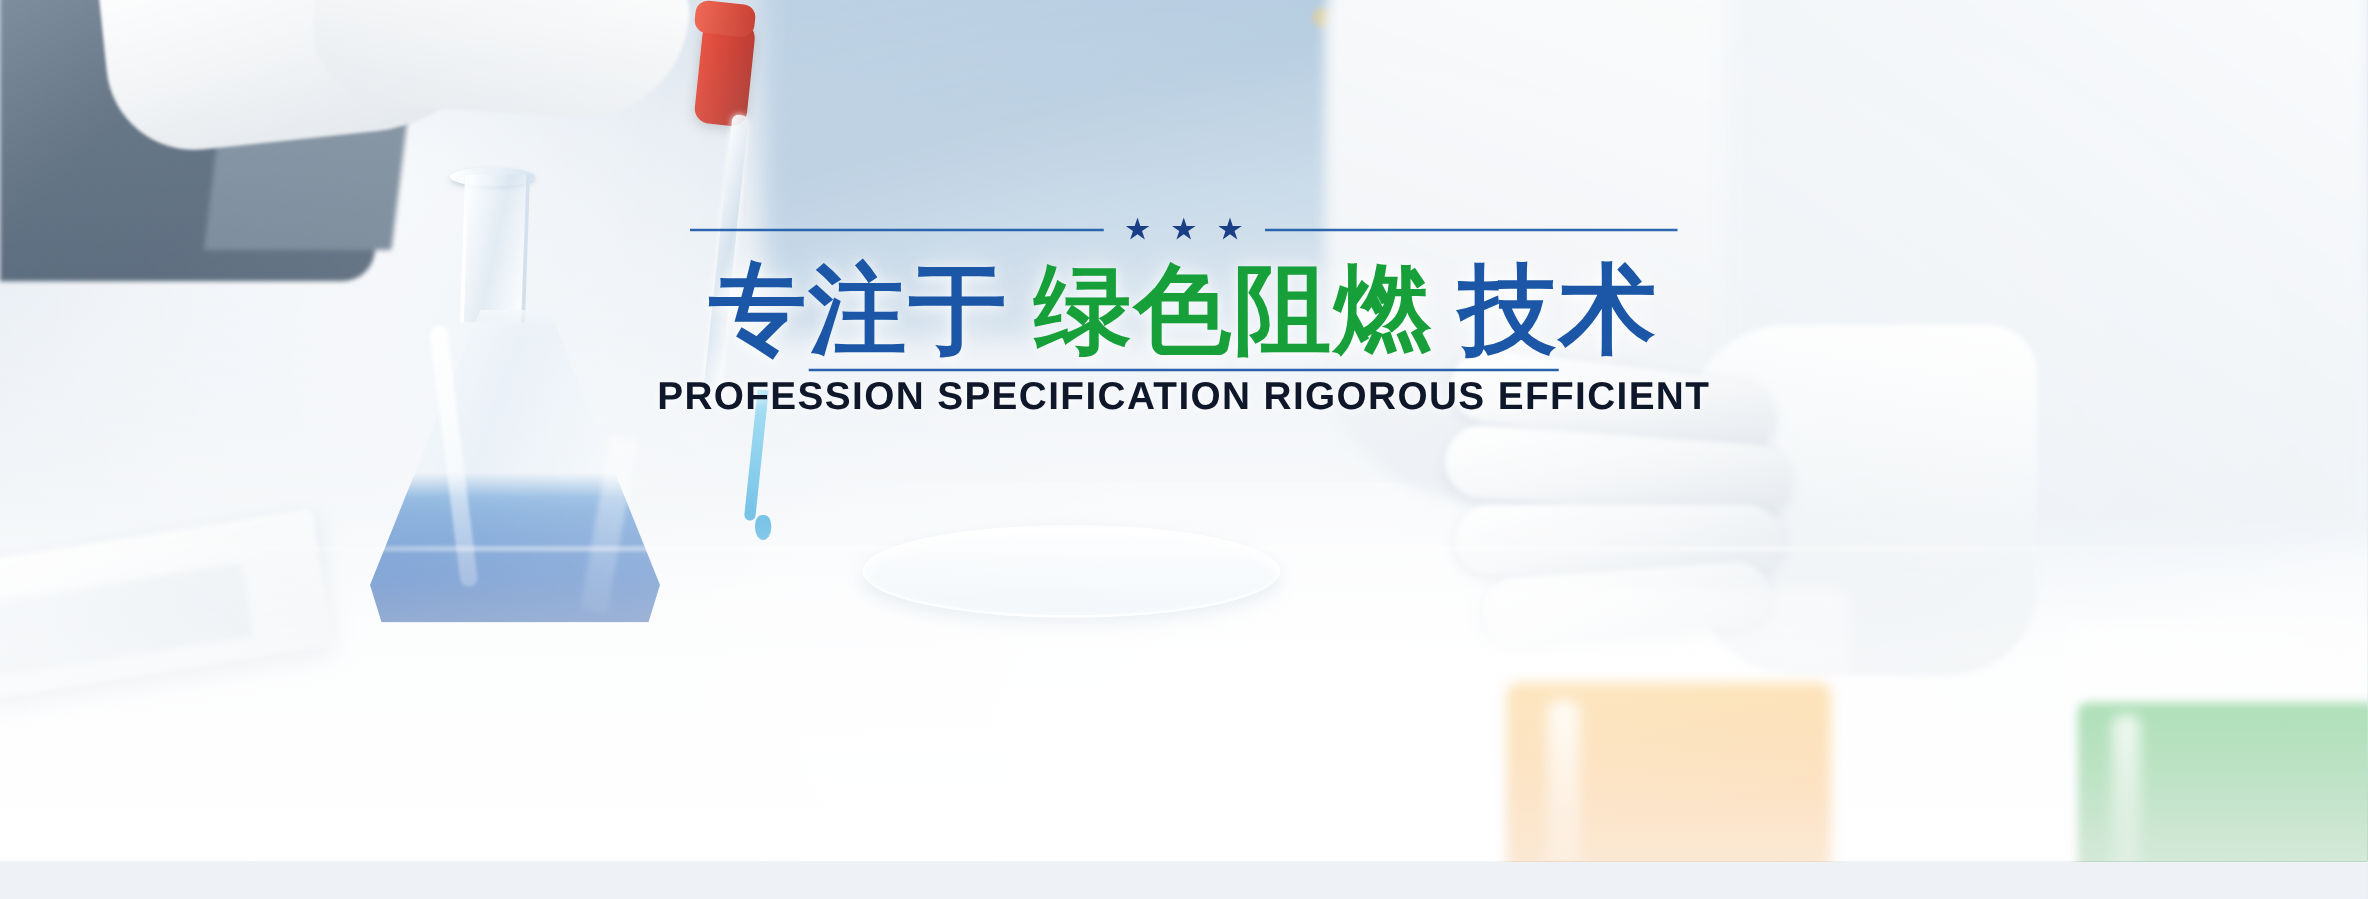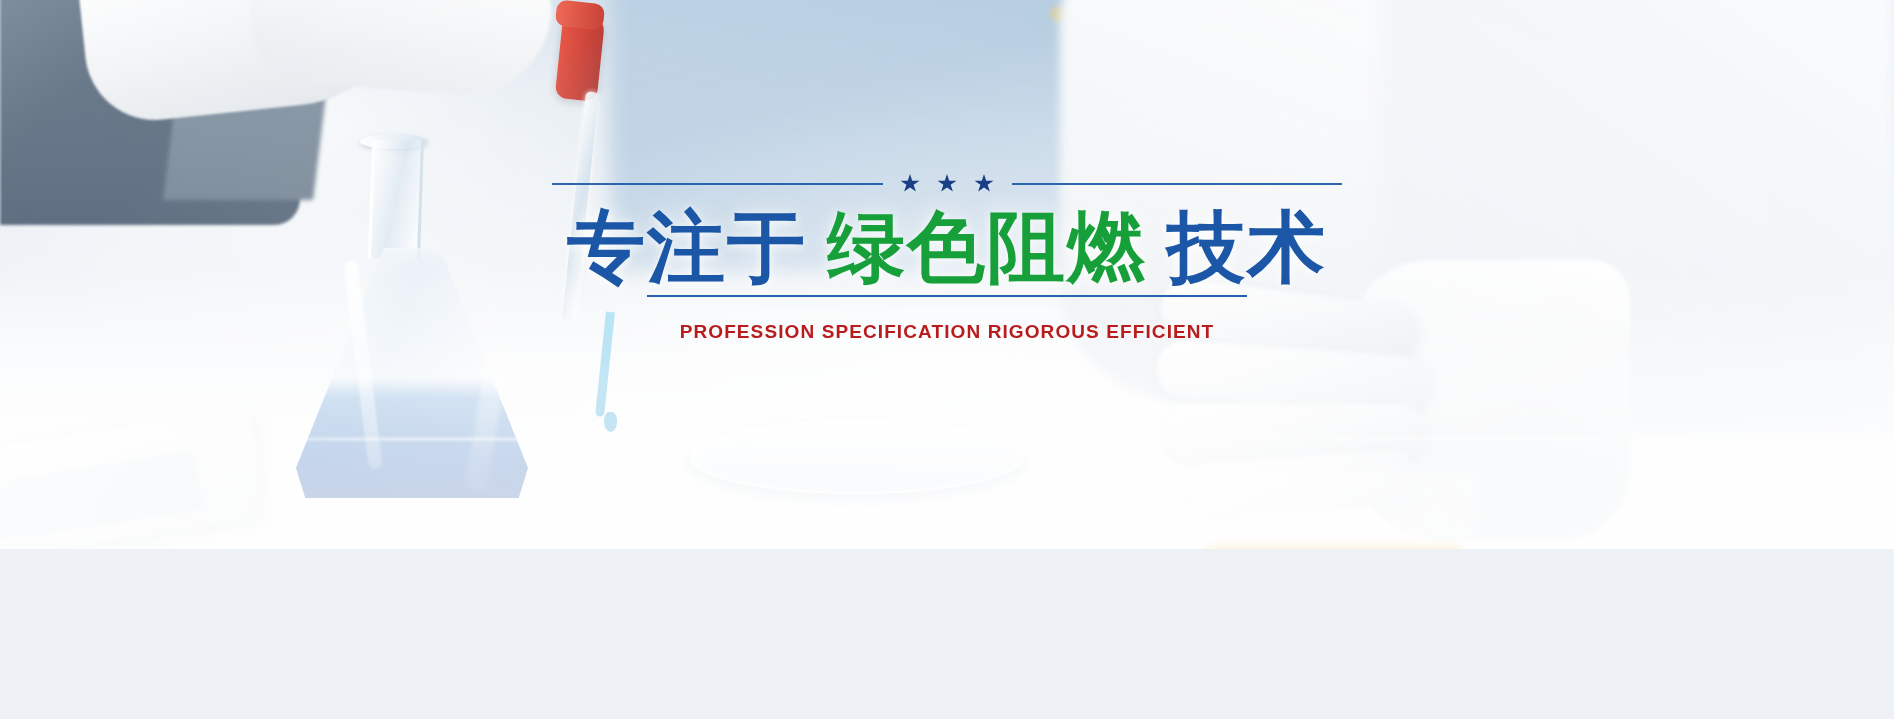--- a/index.html
+++ b/index.html
@@ -2,21 +2,21 @@
 <html><head>
 <meta charset="utf-8">
 <style>
   html,body{margin:0;padding:0;}
   body{
     width:1894px;height:719px;overflow:hidden;
     font-family:"Liberation Sans","DejaVu Sans",sans-serif;
     background:#eef2f6;
   }
   .banner{
-    position:relative;width:1894px;height:549px;overflow:hidden;
+    position:relative;width:1894px;height:689px;overflow:hidden;
     background:#e8eef4;
   }
 
   
   .bg{position:absolute;inset:0;}
 
   
   .bg-base{
     position:absolute;inset:0;
     background:
@@ -294,22 +294,22 @@
   }
   .hl-blue{color:#1b57a6;}
   .hl-green{color:#17a03a;}
   .hl-sp{display:inline-block;width:20px;}
 
   .underline{
     margin-top:6px;width:600px;height:2px;background:#1c5aa8;opacity:.95;
   }
 
   .subtitle-en{
-    margin-top:24px;
-    font-size:19px;font-weight:700;letter-spacing:1.1px;color:#b91c1c;
+    margin-top:2px;
+    font-size:31px;font-weight:700;letter-spacing:1.1px;color:#0f172a;
     white-space:nowrap;
     text-shadow:0 1px 8px rgba(255,255,255,.85);
   }
 
   .tagline-cn{
     margin-top:48px;
     font-size:30px;font-weight:700;letter-spacing:1.5px;color:#1a4f9c;
     white-space:nowrap;
     text-shadow:0 2px 10px rgba(255,255,255,.95), 0 0 18px rgba(255,255,255,.8);
   }

